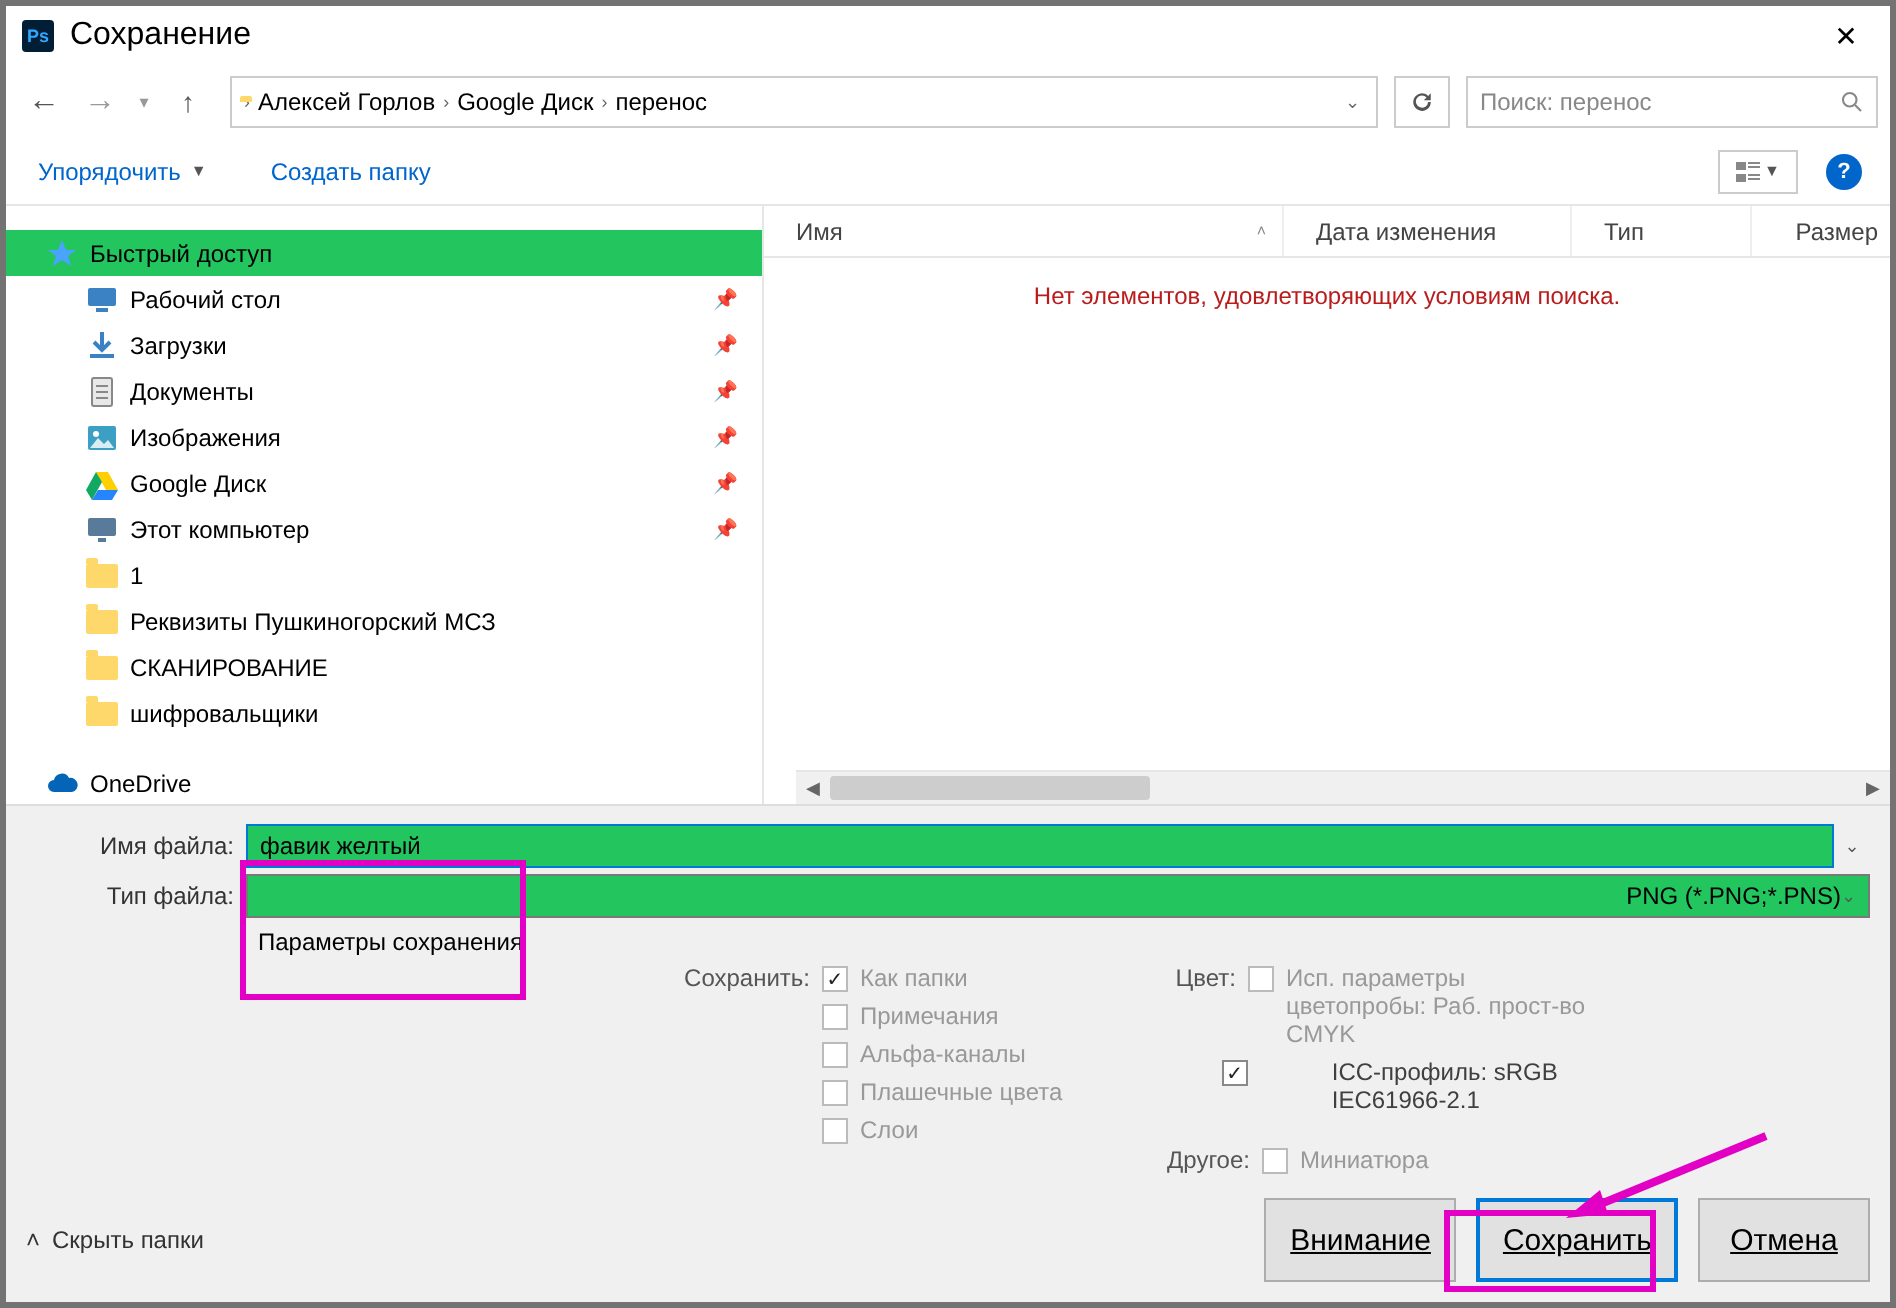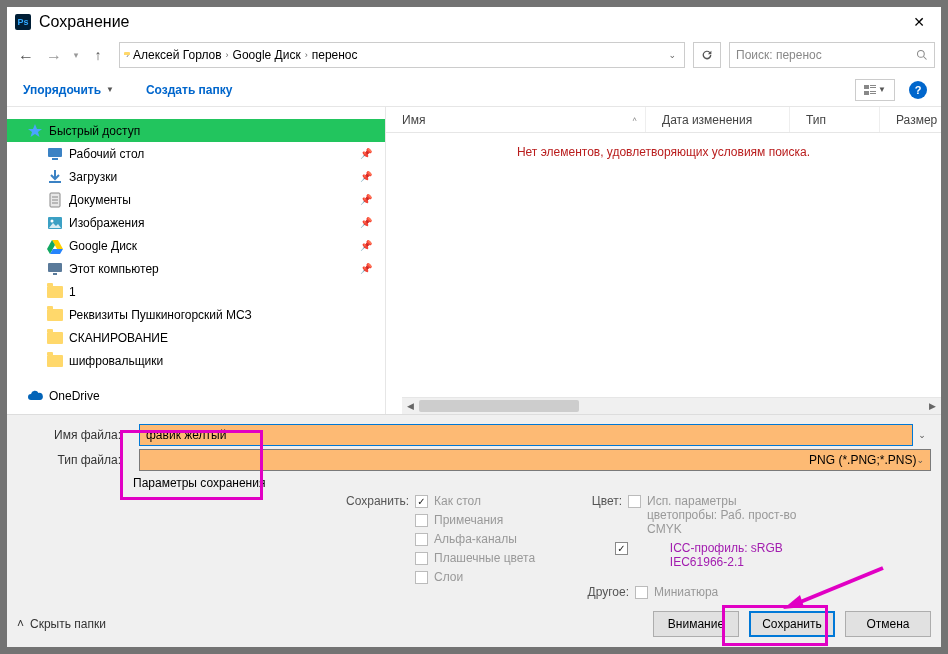--- a/index.html
+++ b/index.html
@@ -1,17 +1,17 @@
 <!DOCTYPE html>
 <html><head>
 <meta charset="utf-8">
 <style>
   * { box-sizing: border-box; margin: 0; padding: 0; font-family: "Segoe UI", Tahoma, sans-serif; font-size: 12px; }
   body { background: #fff; overflow: hidden; width: 948px; height: 654px; position: relative; }
-  .window { width: 948px; height: 654px; border: 7px solid #737373; display: flex; flex-direction: column; background: #fff; }
+  .window { width: 948px; height: 654px; border: 3px solid #737373; display: flex; flex-direction: column; background: #fff; }
 
   .titlebar { display: flex; align-items: center; height: 30px; background: #fff; }
   .titlebar .icon { width: 16px; height: 16px; background: #001e36; color: #31a8ff; display: inline-flex; align-items: center; justify-content: center; font-size: 9px; font-weight: bold; margin: 0 8px; border-radius: 2px; }
   .titlebar .title { flex: 1; font-size: 16px; }
   .titlebar .close { width: 44px; height: 30px; display: flex; align-items: center; justify-content: center; font-size: 14px; cursor: pointer; }
 
   .navbar { display: flex; align-items: center; height: 36px; padding: 0 6px; gap: 2px; }
   .nav-btn { width: 26px; height: 26px; display: inline-flex; align-items: center; justify-content: center; color: #999; font-size: 16px; }
   .nav-btn.enabled { color: #555; }
   .nav-caret { width: 14px; color: #999; font-size: 9px; display: inline-flex; align-items: center; justify-content: center; }
@@ -19,21 +19,21 @@
   .breadcrumb { flex: 1; min-width: 0; display: flex; align-items: center; border: 1px solid #ccc; height: 26px; padding: 0 4px; gap: 2px; margin: 0 6px; }
   .breadcrumb .seg { color: #000; padding: 0 2px; white-space: nowrap; }
   .breadcrumb .car { color: #666; font-size: 9px; }
   .breadcrumb .fill { flex: 1; }
   .breadcrumb .drop { color: #666; font-size: 9px; padding: 0 4px; }
   .refresh { border: 1px solid #ccc; width: 28px; height: 26px; display: flex; align-items: center; justify-content: center; color: #555; }
   .search { border: 1px solid #ccc; height: 26px; width: 206px; display: flex; align-items: center; padding: 0 6px; color: #888; margin-left: 6px; justify-content: space-between; }
   .search svg { width: 12px; height: 12px; }
 
   .toolbar { display: flex; align-items: center; height: 34px; padding: 0 14px; border-bottom: 1px solid #e6e6e6; }
-  .toolbar .link { color: #0066cc; font-size: 12px; display: inline-flex; align-items: center; gap: 5px; padding: 3px 2px; cursor: pointer; font-weight: bold; }
+  .toolbar .link { color: #0066cc; font-size: 12px; display: inline-flex; align-items: center; gap: 5px; padding: 3px 2px; cursor: pointer; }
   .toolbar .gap { width: 28px; }
   .toolbar .fill { flex: 1; }
   .toolbar .viewbtn { width: 40px; height: 22px; border: 1px solid #ccc; display: inline-flex; align-items: center; justify-content: center; font-size: 11px; color: #555; gap: 2px; }
   .toolbar .help { width: 18px; height: 18px; border-radius: 50%; background: #0066cc; color: #fff; display: inline-flex; align-items: center; justify-content: center; font-size: 11px; font-weight: bold; margin-left: 14px; }
 
   .body-main { display: flex; flex: 1; min-height: 0; }
 
   .tree { width: 378px; overflow: hidden; }
   .tree-row { display: flex; align-items: center; height: 23px; padding-left: 20px; gap: 6px; }
   .tree-row.sel { background: #22c55e; }
@@ -57,38 +57,38 @@
   .empty-msg { color: #b91c1c; text-align: center; padding-top: 12px; }
   .file-scroll { flex: 1; position: relative; }
   .hscroll { position: absolute; bottom: 0; left: 16px; right: 0; height: 17px; display: flex; border-top: 1px solid #e6e6e6; background: #f0f0f0; }
   .hscroll .arr { width: 17px; display: flex; align-items: center; justify-content: center; color: #666; font-size: 9px; background: #f0f0f0; }
   .hscroll .thumb { flex: 0 0 160px; background: #cdcdcd; margin: 2px 0; border-radius: 2px; }
   .hscroll .track { flex: 1; }
 
   .bottom { background: #f0f0f0; border-top: 1px solid #ddd; padding: 6px 10px 10px 10px; }
   .form-row { display: flex; align-items: center; margin: 3px 0; }
   .form-row .label { width: 110px; text-align: right; padding-right: 6px; font-size: 12px; color: #333; }
-  .form-row input.text, .form-row .combo { flex: 1; height: 22px; border: 1px solid #7a7a7a; background: #fdba74; padding: 0 6px; font-size: 12px; margin-left: 12px; }
+  .form-row input.text, .form-row .combo { flex: 1; height: 22px; border: 1px solid #7a7a7a; background: #22c55e; padding: 0 6px; font-size: 12px; }
   .form-row .combo { display: flex; align-items: center; justify-content: flex-end; }
   .form-row .combo .dd { color: #555; font-size: 9px; }
   .params { margin-left: 116px; padding: 2px 0; font-size: 12px; }
 
   .options-area { display: flex; padding: 2px 0 6px 0; gap: 20px; }
   .options-col { display: flex; flex-direction: column; gap: 5px; font-size: 12px; }
   .options-col .row { display: flex; align-items: flex-start; gap: 6px; }
   .options-col .lead { width: 72px; text-align: right; color: #555; }
   .chk { width: 13px; height: 13px; border: 1px solid #888; background: #fff; display: inline-flex; align-items: center; justify-content: center; font-size: 10px; color: #222; flex-shrink: 0; margin-top: 1px; }
   .chk.dis { border-color: #bbb; }
   .lbl-dis { color: #999; }
-  .link-blue { color: #a21caf; margin-left: 36px; }
+  .link-blue { color: #404040; margin-left: 36px; }
 
   .action-row { display: flex; align-items: center; justify-content: space-between; padding-top: 6px; }
   .hide-folders { display: flex; align-items: center; gap: 6px; color: #333; cursor: pointer; }
   .buttons { display: flex; gap: 10px; }
-  .btn { min-width: 86px; height: 26px; border: 1px solid #adadad; background: #e1e1e1; display: inline-flex; align-items: center; justify-content: center; padding: 0 12px; font-size: 12px; cursor: pointer; }
+  .btn { min-width: 86px; height: 42px; border: 1px solid #adadad; background: #e1e1e1; display: inline-flex; align-items: center; justify-content: center; padding: 0 12px; font-size: 15px; cursor: pointer; text-decoration: underline; }
   .btn.primary { border: 1px solid #0078d7; box-shadow: inset 0 0 0 1px #0078d7; }
 
   
   .annot1 { position: absolute; left: 120px; top: 430px; width: 143px; height: 70px; border: 3px solid #e100c4; pointer-events: none; }
   .annot2 { position: absolute; left: 722px; top: 605px; width: 106px; height: 41px; border: 3px solid #e100c4; pointer-events: none; }
   .arrow { position: absolute; left: 778px; top: 565px; width: 110px; height: 46px; pointer-events: none; }
   .arrow svg { width: 100%; height: 100%; }
 </style>
 </head>
 <body>
@@ -299,21 +299,21 @@
       </div>
     </div>
     <div class="params">Параметры сохранения</div>
 
     <div class="options-area">
       <div style="width:300px"></div>
       <div class="options-col" style="width:200px">
         <div class="row">
             <span class="lead">Сохранить:</span>
             <span class="chk dis">✓</span>
-            <span class="lbl-dis">Как стол</span>
+            <span class="lbl-dis">Как папки</span>
           </div>
         <div class="row">
             <span class="lead"></span>
             <span class="chk dis"></span>
             <span class="lbl-dis">Примечания</span>
           </div>
         <div class="row">
             <span class="lead"></span>
             <span class="chk dis"></span>
             <span class="lbl-dis">Альфа-каналы</span>

